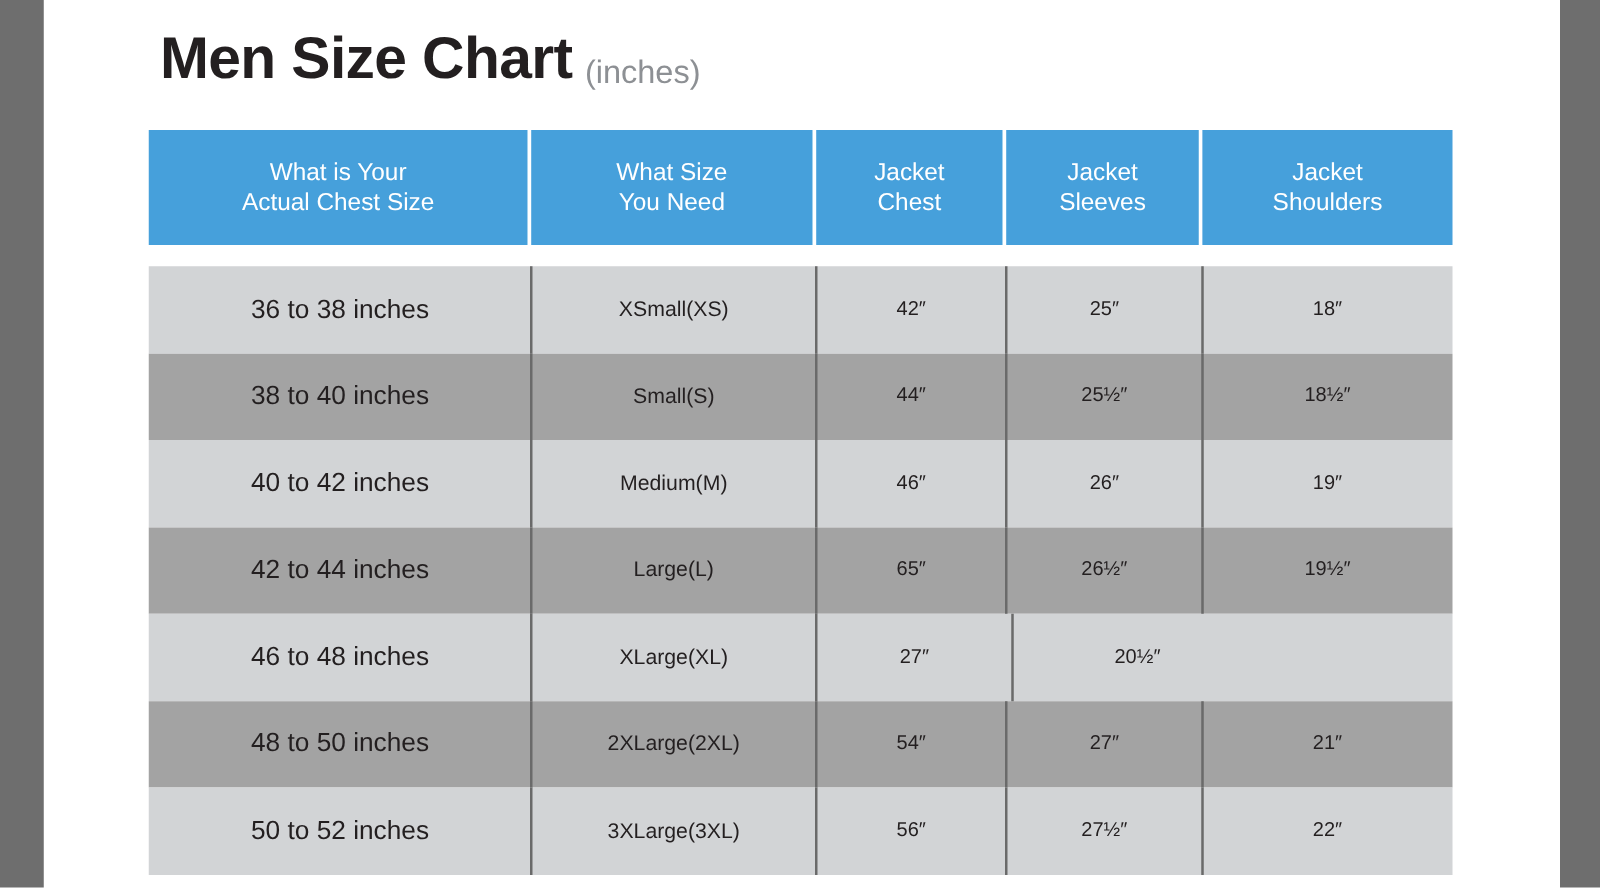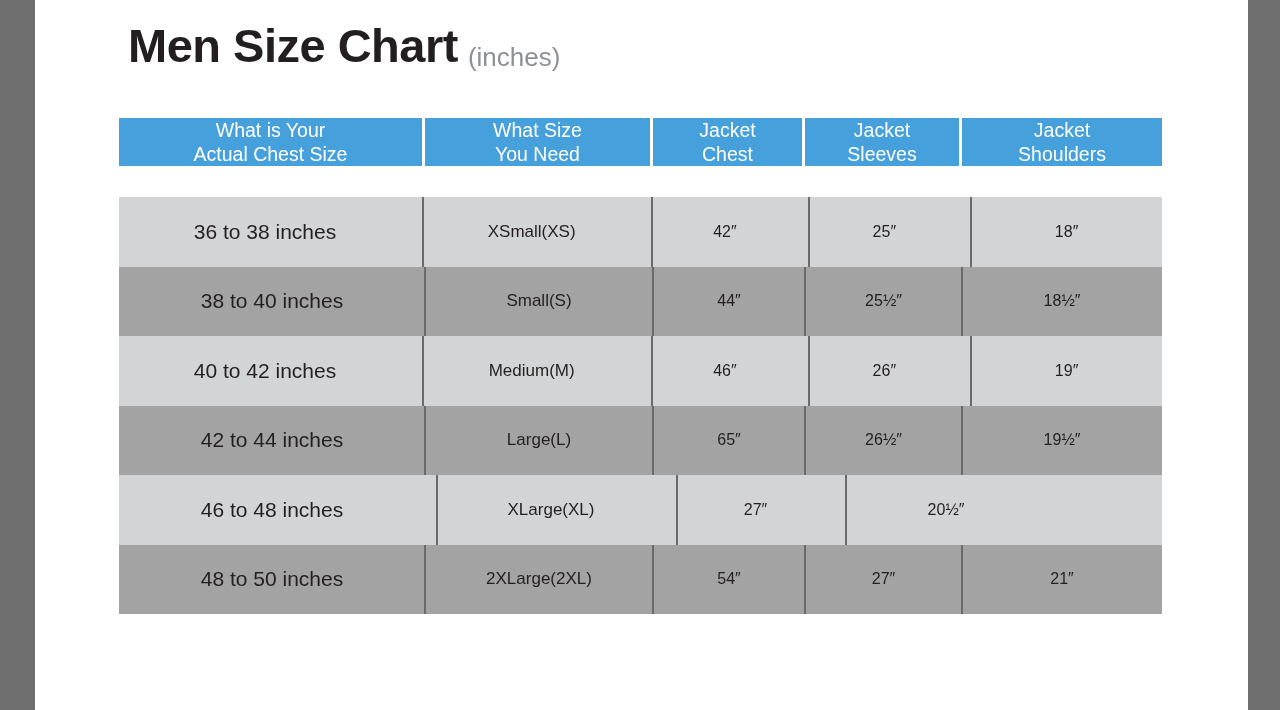--- a/index.html
+++ b/index.html
@@ -65,22 +65,21 @@
     width: 1043px;
   }
 
   .row {
     display: flex;
     width: 100%;
   }
 
   
   .header-row {
-    height: 76px;
-    align-items: center;
+    height: 92px;
   }
   .header-cell {
     background: #46a0db;
     color: #ffffff;
     font-size: 19.5px;
     line-height: 24px;
     display: flex;
     flex-direction: column;
     align-items: center;
     justify-content: center;
@@ -92,21 +91,21 @@
 
   
   .body-rows {
     margin-top: 17px;
   }
   .data-row {
     height: 69.5px;
     display: flex;
     width: 100%;
   }
-  .data-row.shaded  { background: #d2d4d6; gap: 12px; }
+  .data-row.shaded  { background: #d2d4d6; }
   .data-row.plain   { background: #a3a3a3; }
 
   .data-cell {
     display: flex;
     align-items: center;
     justify-content: center;
     text-align: center;
     box-sizing: border-box;
     color: #231f20;
     position: relative;
@@ -209,19 +208,26 @@
       </div>
 
       <div class="data-row plain">
         <div class="data-cell c0 cell-text-chest">48 to 50 inches</div>
         <div class="data-cell c1 cell-text-size">2XLarge(2XL)</div>
         <div class="data-cell c2 cell-text-num">54″</div>
         <div class="data-cell c3 cell-text-num">27″</div>
         <div class="data-cell c4 cell-text-num">21″</div>
       </div>
 
+      <div class="data-row shaded">
+        <div class="data-cell c0 cell-text-chest">50 to 52 inches</div>
+        <div class="data-cell c1 cell-text-size">3XLarge(3XL)</div>
+        <div class="data-cell c2 cell-text-num">56″</div>
+        <div class="data-cell c3 cell-text-num">27½″</div>
+        <div class="data-cell c4 cell-text-num">22″</div>
+      </div>
 
     </div>
   </div>
 </div>
 
 <div class="letterbox left"></div>
 <div class="letterbox right"></div>
 
 </body></html>

